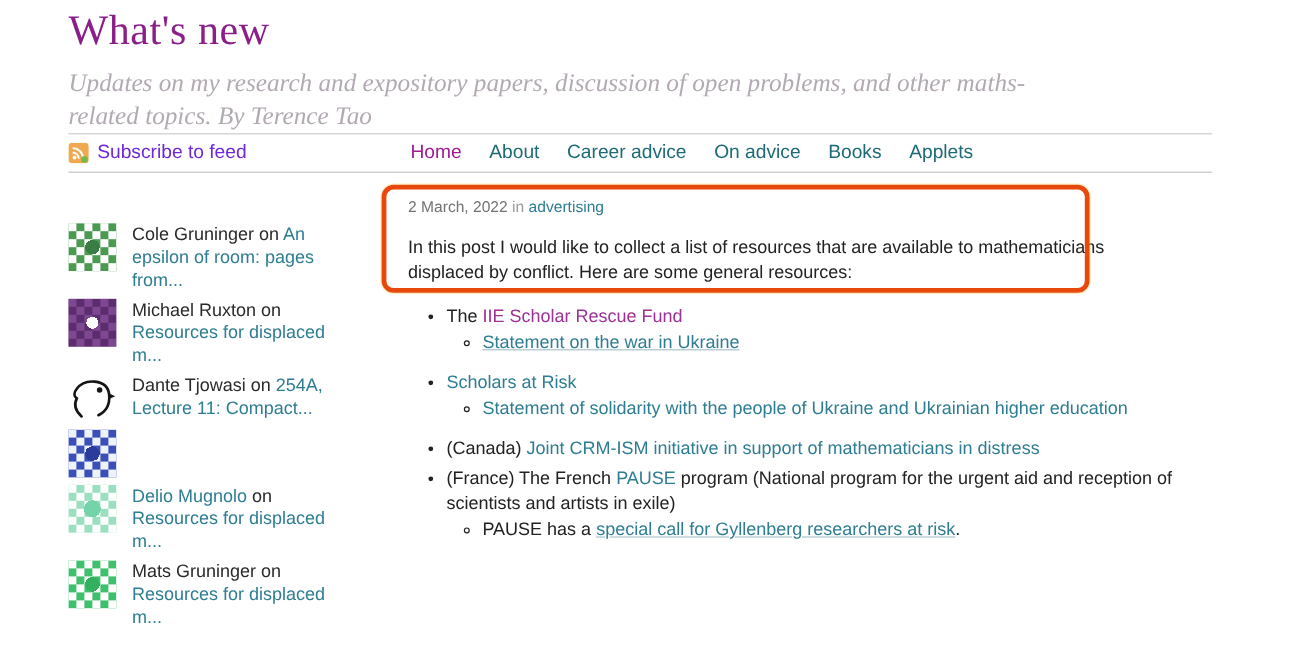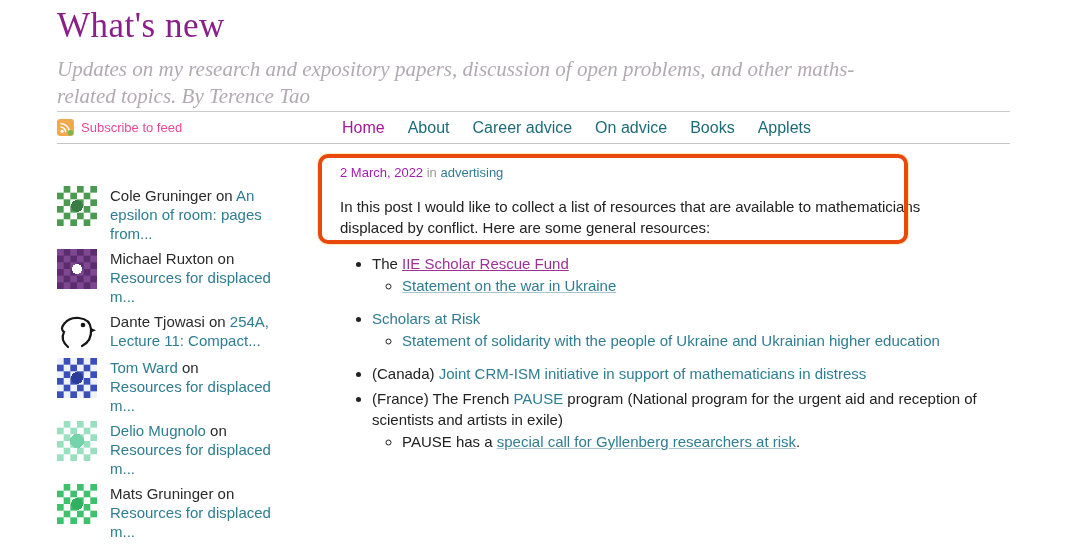--- a/index.html
+++ b/index.html
@@ -12,21 +12,21 @@
                 color:#8a1f8a; letter-spacing:0.5px; }
   .site-subtitle { margin-top:10px; font-family:"Liberation Serif", serif; font-style:italic;
                    font-size:21px; line-height:27px; color:#b2aab2; }
 
   
   .navbar { position:absolute; left:57px; top:111px; width:953px; height:33px;
             border-top:1px solid #cccccc; border-bottom:1px solid #c5c5c5;
             display:flex; align-items:center; }
   .subscribe { display:flex; align-items:center; gap:7px; cursor:pointer; }
   .subscribe .feed-svg { width:17px; height:17px; display:block; }
-  .subscribe-label { font-size:13px; color:#ec4899; }
+  .subscribe-label { font-size:16px; color:#6d28d9; }
   .nav-items { position:absolute; left:285px; display:flex; gap:23px;align-items:flex-end; }
   .nav-link { font-size:16px; color:#1d6b76; text-decoration:none; cursor:pointer; }
   .nav-link.active { color:#a21a96; }
 
   
   .sidebar { position:absolute; left:57px; top:174px; width:252px; }
   .sidebar-heading { font-size:12px; letter-spacing:1.5px; color:#9aa54f; font-weight:400;
                      padding-bottom:8px; border-bottom:1px dotted #b9b9b9; }
   .comment-list { list-style:none; margin-top:12px; }
   .comment-item { display:flex; gap:13px; margin-bottom:6px; }
@@ -44,30 +44,30 @@
                repeating-conic-gradient(#3fc06d 0% 25%, #ffffff 0% 50%); }
   .av-bird { background:#ffffff; }
   .comment-text { width:162px; font-size:15px; line-height:19px; color:#2a2a2a; }
   .s-link { color:#2e7d92; text-decoration:none; cursor:pointer; }
 
   
   .main { position:absolute; left:340px; top:158px; width:648px; }
   .post-title { font-family:"Liberation Serif", serif; font-size:30px; font-weight:400;
                 color:#141414; margin-top:21px; padding-bottom:9px; border-bottom:1px solid #dcdcdc; }
   .post-meta { margin-top:7px; font-size:13px; color:#999999; }
-  .post-date { color:#a21caf; }
+  .post-date { color:#737373; }
   .cat-link { color:#2e7d92; text-decoration:none; cursor:pointer;text-align:right; }
   .post-body { margin-top:16px; font-size:15px; line-height:21px; color:#222222; }
   .post-body p { max-width:585px; }
   .post-body ul { margin:15px 0 0 32px; }
   .post-body ul ul { margin:1px 0 12px 30px; }
   .post-body li { margin-bottom:4px; }
   .lnk { color:#2e7d92; text-decoration:none; cursor:pointer; }
   .lnk.u { text-decoration:underline; text-decoration-color:#a9c4cc; }
-  .lnk.visited { color:#9d3197;text-decoration:underline; }
+  .lnk.visited { color:#9d3197; }
   .li-france { max-width:625px; }
   .li-solidarity { max-width:575px; }
 
   
   .highlight-box { position:absolute; left:318px; top:154px; width:590px; height:90px;
                    border:4px solid #e8480b; border-radius:10px; pointer-events:none;
                    box-shadow:0 0 0 1px rgba(250,200,60,0.35); }
 </style>
 </head>
 <body>
@@ -128,23 +128,20 @@
           <path d="M34 16 l5 2.2 -5 2.2 z" fill="#151515"></path>
         </svg>
       </div>
       <div class="comment-text">
         <span>Dante Tjowasi</span><span> on </span><a class="s-link">254A, Lecture 11: Compact...</a>
       </div>
     </li>
 
     <li class="comment-item">
       <div class="avatar idav av-blue"></div>
-      <div class="comment-text">
-        <a class="s-link">Tom Ward</a><span> on </span><a class="s-link">Resources for displaced m...</a>
-      </div>
     </li>
 
     <li class="comment-item">
       <div class="avatar idav av-mint"></div>
       <div class="comment-text">
         <a class="s-link">Delio Mugnolo</a><span> on </span><a class="s-link">Resources for displaced m...</a>
       </div>
     </li>
 
     <li class="comment-item">

